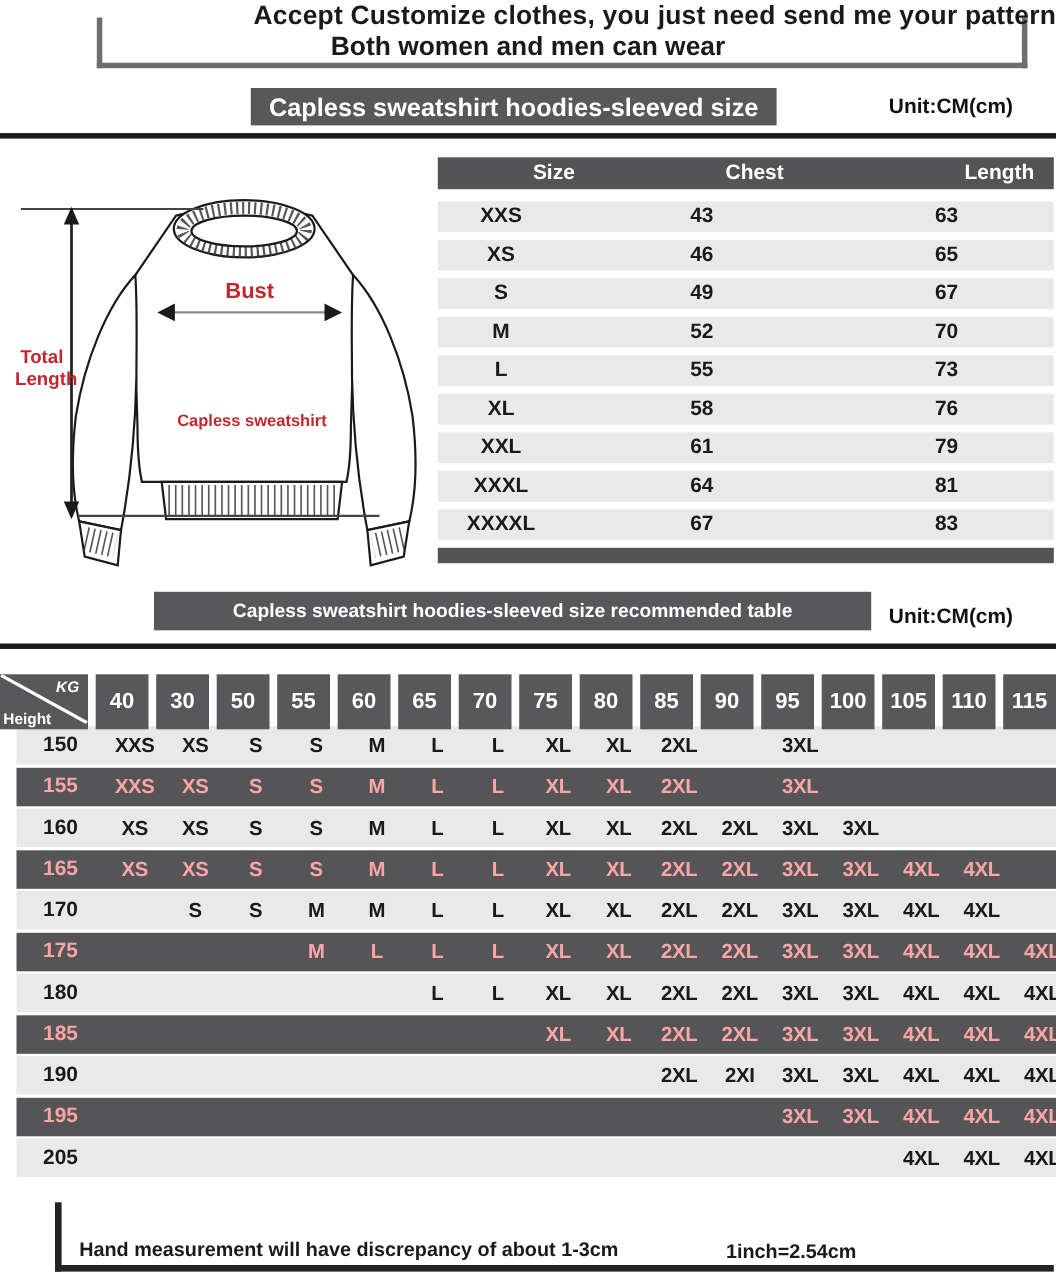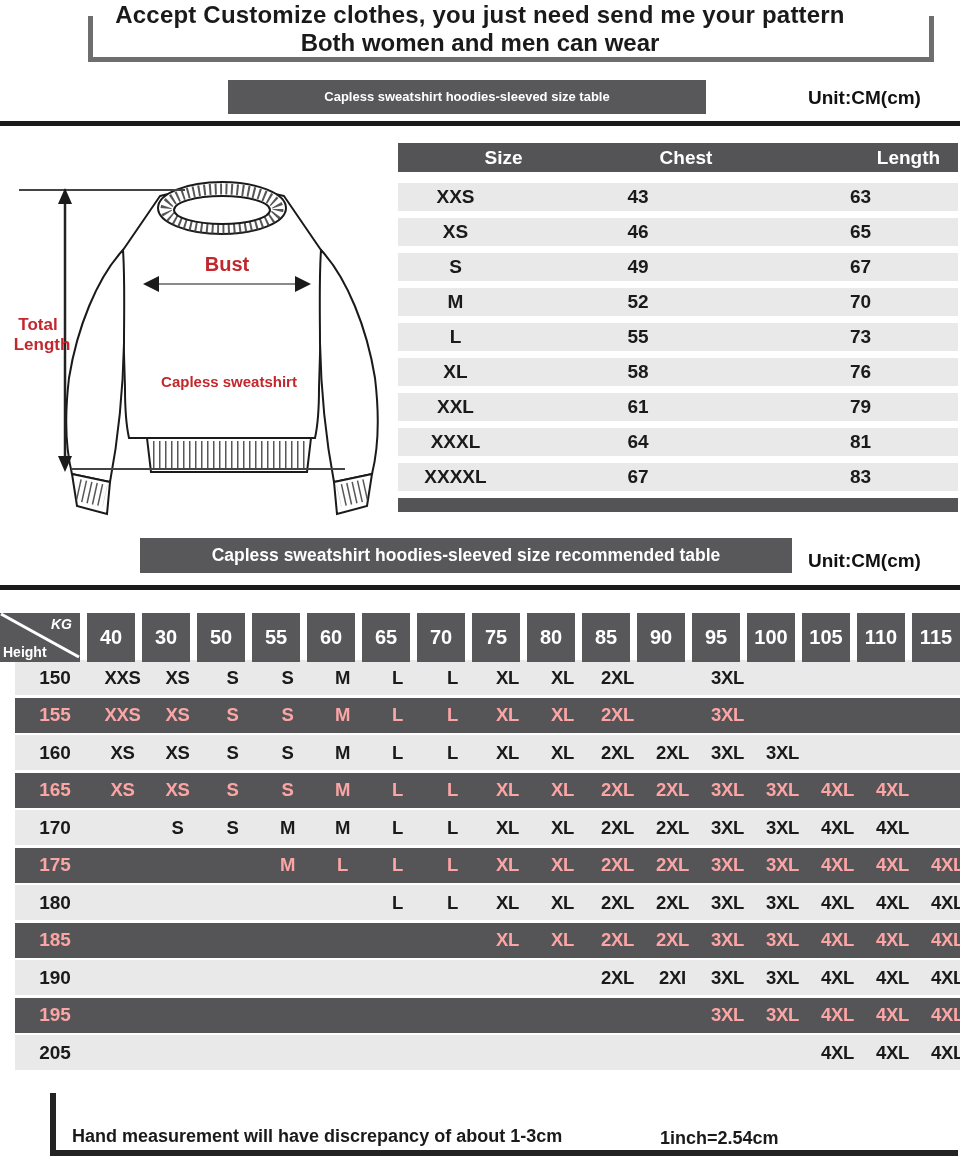--- a/index.html
+++ b/index.html
@@ -5,25 +5,25 @@
   * { margin:0; padding:0; box-sizing:border-box; }
   body { background:#fff; }
   .page {
     position:relative; width:960px; height:1170px; background:#fff;
     font-family:"Liberation Sans", sans-serif; font-weight:bold; color:#1a1a1a;
     overflow:hidden;
   }
   
   .title-frame { position:absolute; left:88px; top:16px; width:846px; height:46px;
     border-left:5px solid #6e6e6e; border-right:5px solid #6e6e6e; border-bottom:5px solid #6e6e6e; }
-  .title-line1 { position:absolute; left:0; top:1px; width:960px; text-align:center; font-size:24px; letter-spacing:.2px; }
+  .title-line1 { position:absolute; left:0; top:1px; width:960px; text-align:right; font-size:24px; letter-spacing:.2px; }
   .title-line2 { position:absolute; left:0; top:29px; width:960px; text-align:center; font-size:24px; }
   
   .banner { position:absolute; background:#58585a; color:#fff; text-align:center; }
-  .banner1 { left:228px; top:80px; width:478px; height:34px; line-height:34px; font-size:13px; }
+  .banner1 { left:228px; top:80px; width:478px; height:34px; line-height:34px; font-size:23px; }
   .banner2 { left:140px; top:538px; width:652px; height:35px; line-height:35px; font-size:17.5px; }
   .unit { position:absolute; font-size:19px; color:#111; }
   .unit1 { left:808px; top:87px; }
   .unit2 { left:808px; top:550px; }
   .divider { position:absolute; left:0; width:960px; height:5px; background:#1b1b1b; }
   .divider1 { top:121px; }
   .divider2 { top:585px; }
   
   .diagram { position:absolute; left:5px; top:138px; width:390px; height:390px; }
   

